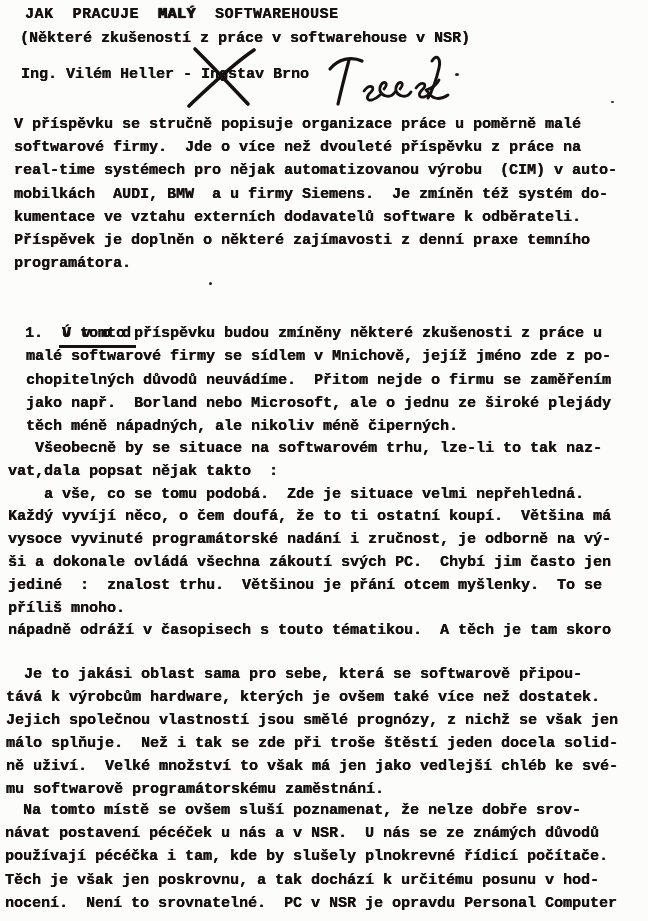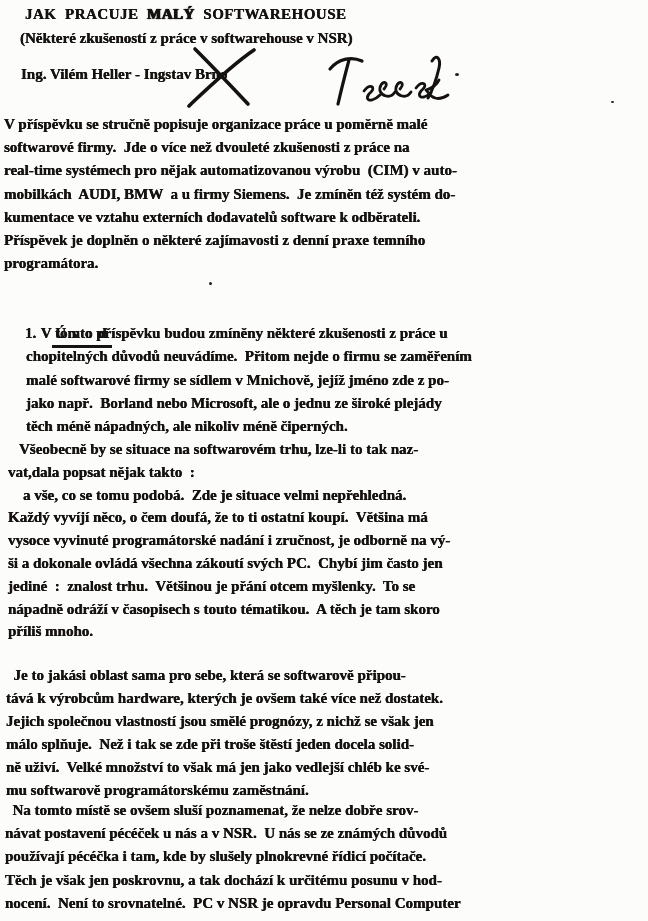--- a/index.html
+++ b/index.html
@@ -1,32 +1,32 @@
 <!DOCTYPE html>
 <html style="--ink: #151210; --paper: #fcfcfa;"><head>
 <meta charset="utf-8">
 <style>
   :root{ --ink:#151210; --paper:#fcfcfa; }
   html,body{margin:0;padding:0;background:#e8e8e8;}
   .page{
     position:relative; width:648px; height:921px; overflow:hidden;
     background:var(--paper); color:var(--ink);
-    font-family:Liberation Serif, serif;
+    font-family:Liberation Mono, monospace;
     font-weight:bold; font-size:15px;
     text-shadow:0 0 0.6px currentColor, 0.45px 0.4px 0 rgba(20,18,16,0.45);
   }
   .abs{position:absolute;}
   .line{white-space:pre;}
   .title{left:25px; top:6px; letter-spacing:0.5px; white-space:pre;}
   .heavy{text-shadow:0 0 1.3px var(--ink), 0.8px 0 0 var(--ink), -0.4px 0 0 var(--ink);}
   .subtitle{left:20px; top:30px; white-space:pre;}
   .author{left:21px; top:66px; white-space:pre;}
   .cross{left:184px; top:46px; width:78px; height:62px;}
   .handwriting{left:326px; top:52px; width:124px; height:56px;}
-  .abstract{left:4px; top:113px; line-height:23.2px;}
+  .abstract{left:14px; top:113px; line-height:23.2px;}
   .heading{left:25px; top:285px; white-space:pre;}
   .htext{display:inline-block; margin-left:16px; padding:0 4px 3px 3px;
          border-bottom:3.5px solid var(--ink); letter-spacing:1px;margin-top:40px;}
   .p1{left:26px; top:322px; line-height:23.3px;}
   .p2{left:8px;  top:438px; line-height:22.8px;}
   .p3{left:6px;  top:664px; line-height:22.9px;}
   .p4{left:5px;  top:799px; line-height:23.2px;}
   .speck{position:absolute; background:#211e1b; border-radius:50%;}
   .s1{left:455px; top:73px;  width:4px; height:3px;}
   .s2{left:209px; top:282px; width:3px; height:3px;}
@@ -57,47 +57,47 @@
     <path d="M58 37 c 5 -6 0 -9 -3 -4 c -3 5 0 10 5 11 c 4 1 7 -1 9 -4" stroke-width="2.8"></path>
     <path d="M74 37 c 5 -6 0 -9 -3 -4 c -3 5 0 10 5 11 c 4 1 7 -1 9 -4" stroke-width="2.8"></path>
     <path d="M90 36 c 6 -8 12 -4 7 1 c -5 4 -5 9 1 8 c 3 -1 5 -2 7 -4" stroke-width="2.8"></path>
     <path d="M106 9 c 5 -8 9 -2 7 7 c -3 13 -7 23 -11 30" stroke-width="3"></path>
     <path d="M100 38 c 7 -2 11 -6 13 -10" stroke-width="2.8"></path>
     <path d="M101 39 c 5 8 12 10 21 4" stroke-width="2.8"></path>
   </svg>
 
   <div class="abs abstract">
       <div class="line">V příspěvku se stručně popisuje organizace práce u poměrně malé</div>
-      <div class="line">softwarové firmy.  Jde o více než dvouleté zkušenosti z práce na</div>
+      <div class="line">softwarové firmy.  Jde o více než dvouleté příspěvku z práce na</div>
       <div class="line">real-time systémech pro nějak automatizovanou výrobu  (CIM) v auto-</div>
       <div class="line">mobilkách  AUDI, BMW  a u firmy Siemens.  Je zmíněn též systém do-</div>
       <div class="line">kumentace ve vztahu externích dodavatelů software k odběrateli.</div>
       <div class="line">Příspěvek je doplněn o některé zajímavosti z denní praxe temního</div>
       <div class="line">programátora.</div>
     </div>
 
   <div class="abs heading"><span>1.</span><span class="htext">Ú v o d</span></div>
 
   <div class="abs p1">
       <div class="line">    V tomto příspěvku budou zmíněny některé zkušenosti z práce u</div>
+      <div class="line">malé softwarové firmy se sídlem v Mnichově, jejíž jméno zde z po-</div>
       <div class="line">chopitelných důvodů neuvádíme.  Přitom nejde o firmu se zaměřením</div>
-      <div class="line">malé softwarové firmy se sídlem v Mnichově, jejíž jméno zde z po-</div>
       <div class="line">jako např.  Borland nebo Microsoft, ale o jednu ze široké plejády</div>
       <div class="line">těch méně nápadných, ale nikoliv méně čiperných.</div>
     </div>
   <div class="abs p2">
       <div class="line">   Všeobecně by se situace na softwarovém trhu, lze-li to tak naz-</div>
       <div class="line">vat,dala popsat nějak takto  :</div>
       <div class="line">    a vše, co se tomu podobá.  Zde je situace velmi nepřehledná.</div>
       <div class="line">Každý vyvíjí něco, o čem doufá, že to ti ostatní koupí.  Většina má</div>
       <div class="line">vysoce vyvinuté programátorské nadání i zručnost, je odborně na vý-</div>
       <div class="line">ši a dokonale ovládá všechna zákoutí svých PC.  Chybí jim často jen</div>
       <div class="line">jediné  :  znalost trhu.  Většinou je přání otcem myšlenky.  To se</div>
+      <div class="line">příliš mnoho.</div>
       <div class="line">nápadně odráží v časopisech s touto tématikou.  A těch je tam skoro</div>
-      <div class="line">příliš mnoho.</div>
     </div>
   <div class="abs p3">
       <div class="line">  Je to jakási oblast sama pro sebe, která se softwarově připou-</div>
       <div class="line">tává k výrobcům hardware, kterých je ovšem také více než dostatek.</div>
       <div class="line">Jejich společnou vlastností jsou smělé prognózy, z nichž se však jen</div>
       <div class="line">málo splňuje.  Než i tak se zde při troše štěstí jeden docela solid-</div>
       <div class="line">ně uživí.  Velké množství to však má jen jako vedlejší chléb ke své-</div>
       <div class="line">mu softwarově programátorskému zaměstnání.</div>
     </div>
   <div class="abs p4">

